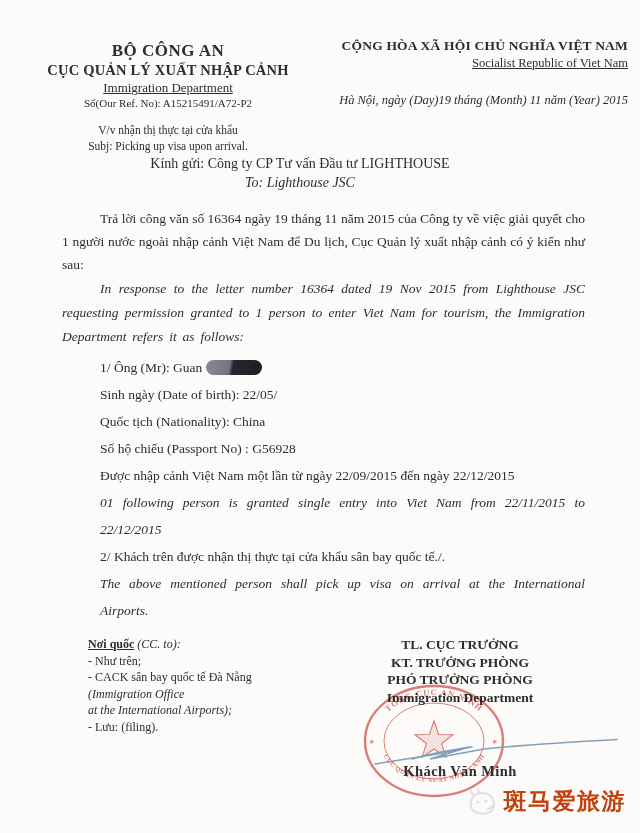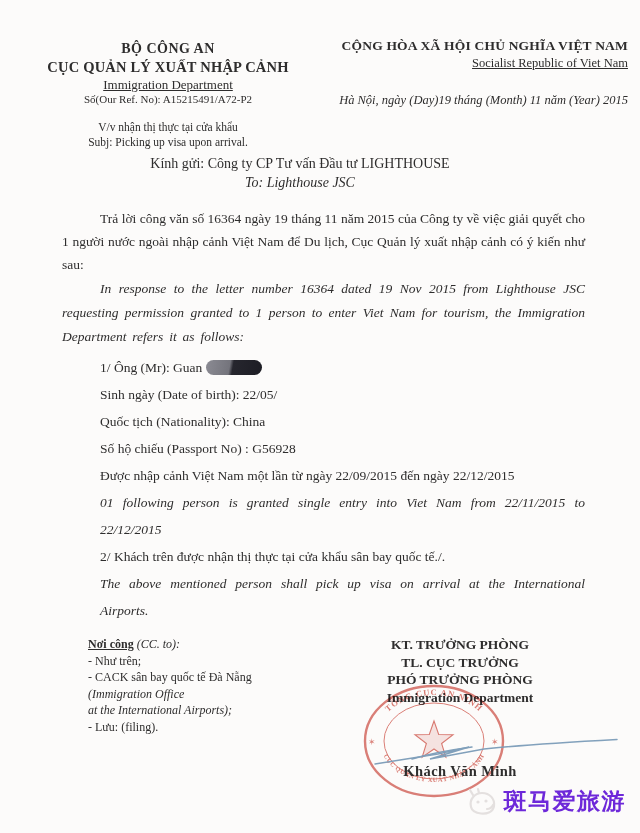--- a/index.html
+++ b/index.html
@@ -3,21 +3,21 @@
 <meta charset="utf-8">
 <style>
   html,body{margin:0;padding:0;background:#ffffff;}
   .page{
     position:relative;width:640px;height:833px;background:#fcfbfa;
     font-family:"Liberation Serif", serif;color:#2e2d2d;overflow:hidden;
   }
   .page *{box-sizing:border-box;}
   
   .hdr-left{position:absolute;left:18px;top:40px;width:300px;text-align:center;line-height:1.25;}
-  .hl1{font-weight:bold;font-size:14px;letter-spacing:.5px;}
+  .hl1{font-weight:bold;font-size:17px;letter-spacing:.5px;}
   .hl2{font-weight:bold;font-size:14.5px;letter-spacing:.2px;}
   .hl3{font-size:13px;text-decoration:underline;margin-top:1px;}
   .hl4{font-size:11px;margin-top:0;}
   .subj{margin-top:13px;font-size:11.5px;line-height:1.35;}
   .hdr-right{position:absolute;left:302px;top:37px;width:326px;text-align:right;line-height:1.3;}
   .hr1{font-weight:bold;font-size:13.5px;letter-spacing:.2px;}
   .hr2{font-size:12.5px;text-decoration:underline;}
   .date-line{margin-top:21px;font-style:italic;font-size:12.5px;}
   
   .recipient{position:absolute;left:0;top:155px;width:600px;text-align:center;font-size:14px;line-height:1.35;}
@@ -36,21 +36,21 @@
   .cc-label{font-weight:bold;text-decoration:underline;}
   .cc-suffix{font-style:italic;}
   .cc-it{font-style:italic;}
   
   .sig{position:absolute;left:338px;top:636px;width:244px;text-align:center;font-weight:bold;font-size:13.5px;line-height:17.5px;}
   .signer{position:absolute;left:338px;top:763px;width:244px;text-align:center;font-weight:bold;font-size:14.5px;letter-spacing:.4px;}
   .stamp{position:absolute;left:358px;top:681px;width:152px;height:120px;mix-blend-mode:multiply;opacity:.88;}
   .signature-svg{position:absolute;left:372px;top:726px;width:248px;height:46px;}
   
   .wm{position:absolute;right:14px;top:786px;display:flex;align-items:center;gap:5px;}
-  .wm-text{font-family:"Liberation Sans", sans-serif;font-size:23px;letter-spacing:1.5px;color:#6d28d9;font-weight:bold;}
+  .wm-text{font-family:"Liberation Sans", sans-serif;font-size:23px;letter-spacing:1.5px;color:#c2410c;font-weight:bold;}
 </style>
 </head>
 <body>
 
 <div class="page">
 
   <div class="hdr-left">
     <div class="hl1">BỘ CÔNG AN</div>
     <div class="hl2">CỤC QUẢN LÝ XUẤT NHẬP CẢNH</div>
     <div class="hl3">Immigration Department</div>
@@ -80,31 +80,31 @@
     <div>Sinh ngày (Date of birth): 22/05/</div>
     <div>Quốc tịch (Nationality): China</div>
     <div>Số hộ chiếu  (Passport No) : G56928</div>
     <div>Được nhập cảnh Việt Nam một lần từ ngày 22/09/2015 đến ngày 22/12/2015</div>
     <div class="d-just">01 following person is granted single entry into Viet Nam from 22/11/2015 to 22/12/2015</div>
     <div>2/ Khách trên được nhận thị thực tại cửa khẩu sân bay quốc tế./.</div>
     <div class="d-just">The above mentioned person shall pick up visa on arrival at the International Airports.</div>
   </div>
 
   <div class="cc">
-    <div><span class="cc-label">Nơi công</span><span class="cc-suffix"> (CC. to):</span></div>
+    <div><span class="cc-label">Nơi quốc</span><span class="cc-suffix"> (CC. to):</span></div>
     <div>- Như trên;</div>
     <div>- CACK sân bay quốc tế  Đà Nẵng</div>
     <div class="cc-it">(Immigration Office</div>
     <div class="cc-it">at the International Airports);</div>
     <div>- Lưu: (filing).</div>
   </div>
 
   <div class="sig">
+    <div>TL. CỤC TRƯỞNG</div>
     <div>KT. TRƯỞNG PHÒNG</div>
-    <div>TL. CỤC TRƯỞNG</div>
     <div>PHÓ TRƯỞNG PHÒNG</div>
     <div>Immigration Department</div>
   </div>
 
   <svg class="stamp" viewBox="0 0 152 120">
     <g stroke="#cf4f44" fill="none" opacity="0.82">
       <ellipse cx="76" cy="60" rx="69" ry="55" stroke-width="2.4"></ellipse>
       <ellipse cx="76" cy="60" rx="50" ry="38" stroke-width="1"></ellipse>
     </g>
     <path id="arcTop" d="M 17,60 A 59,46 0 0 1 135,60" fill="none"></path>

